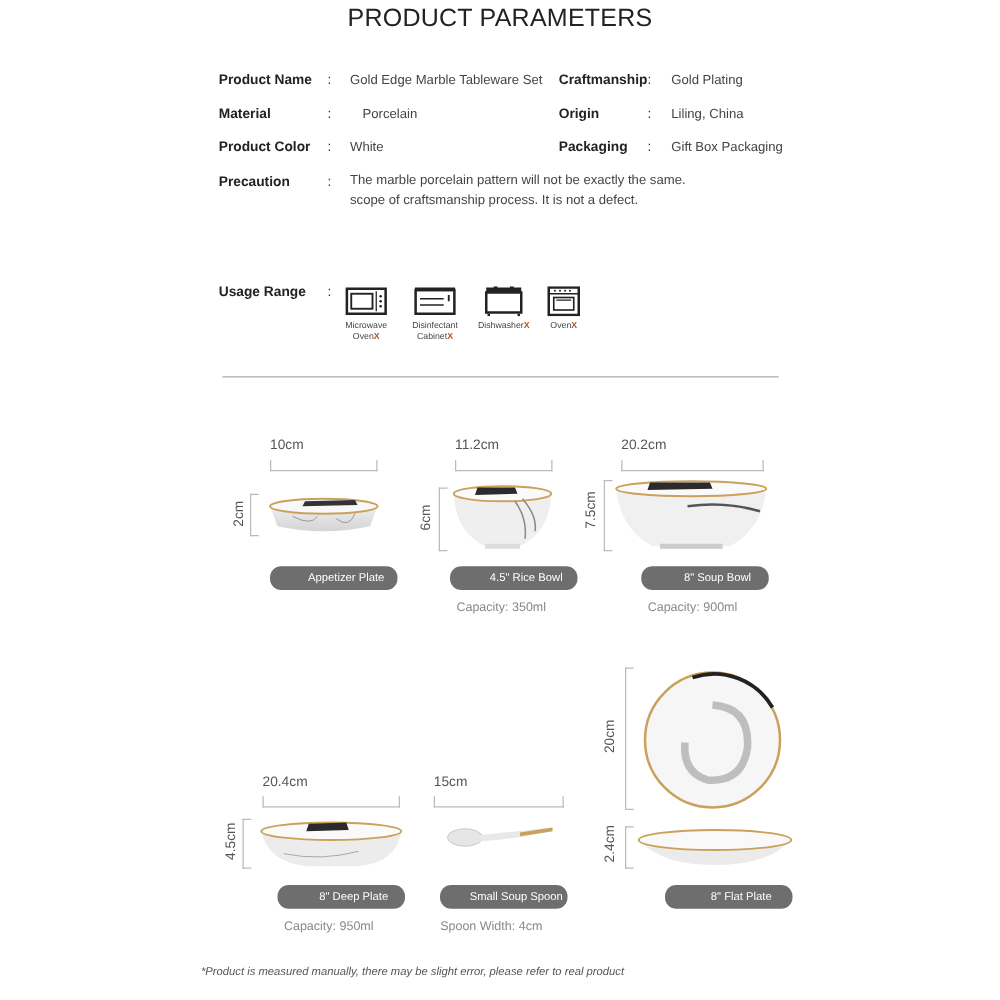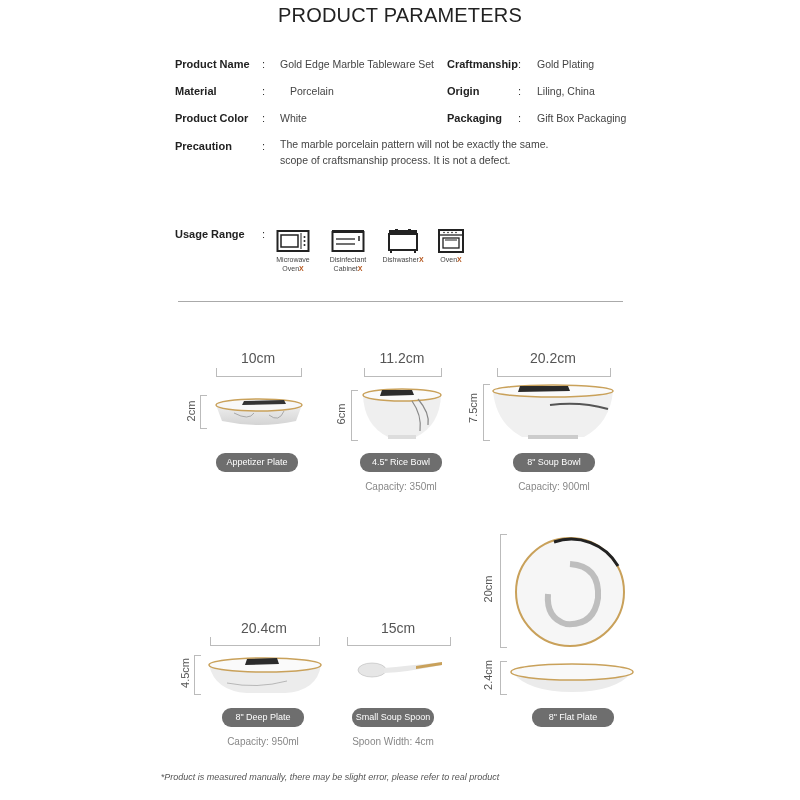--- a/index.html
+++ b/index.html
@@ -6,25 +6,25 @@
   body{width:800px;height:800px;position:relative;overflow:hidden;font-family:"Liberation Sans","DejaVu Sans",sans-serif;color:#333;}
   .abs{position:absolute;}
   .title{left:0;width:800px;top:4px;text-align:center;font-size:20px;font-weight:normal;color:#222;letter-spacing:0.2px;}
   .lbl{font-size:11px;font-weight:bold;color:#222;}
   .colon{font-size:11px;color:#333;}
   .val{font-size:10.5px;color:#444;}
   .prec{font-size:10.5px;color:#444;line-height:16.2px;}
   .usage-item{text-align:center;width:60px;font-size:7px;color:#444;line-height:9px;}
   .usage-item .x{color:#b5561d;font-weight:bold;}
   .divider{left:178px;width:445px;top:301px;height:1px;background:#aaa;}
-  .dim{font-size:14px;color:#555;text-align:center;}
+  .dim{font-size:11px;color:#555;text-align:left;}
   .vdim{font-size:11px;color:#555;transform:rotate(-90deg);transform-origin:center;white-space:nowrap;text-align:center;}
   .bracket-h{border:1px solid #bbb;border-bottom:none;height:8px;}
   .bracket-v{border:1px solid #bbb;border-right:none;width:6px;}
-  .pill{background:#6e6e6e;color:#fff;border-radius:9px;font-size:9px;text-align:center;height:19px;line-height:19px;}
+  .pill{background:#6e6e6e;color:#fff;border-radius:9px;font-size:9px;text-align:center;height:19px;line-height:19px;padding-left:20px;}
   .note{font-size:10px;color:#888;text-align:center;}
   .foot{left:4px;width:652px;top:772px;text-align:center;font-size:9px;color:#555;font-style:italic;}
 </style>
 </head>
 <body>
 
 <div class="abs title">PRODUCT PARAMETERS</div>
 
 <div class="abs lbl" style="left:175px;top:58px">Product Name</div>
 <div class="abs colon" style="left:262px;top:58px">:</div>

